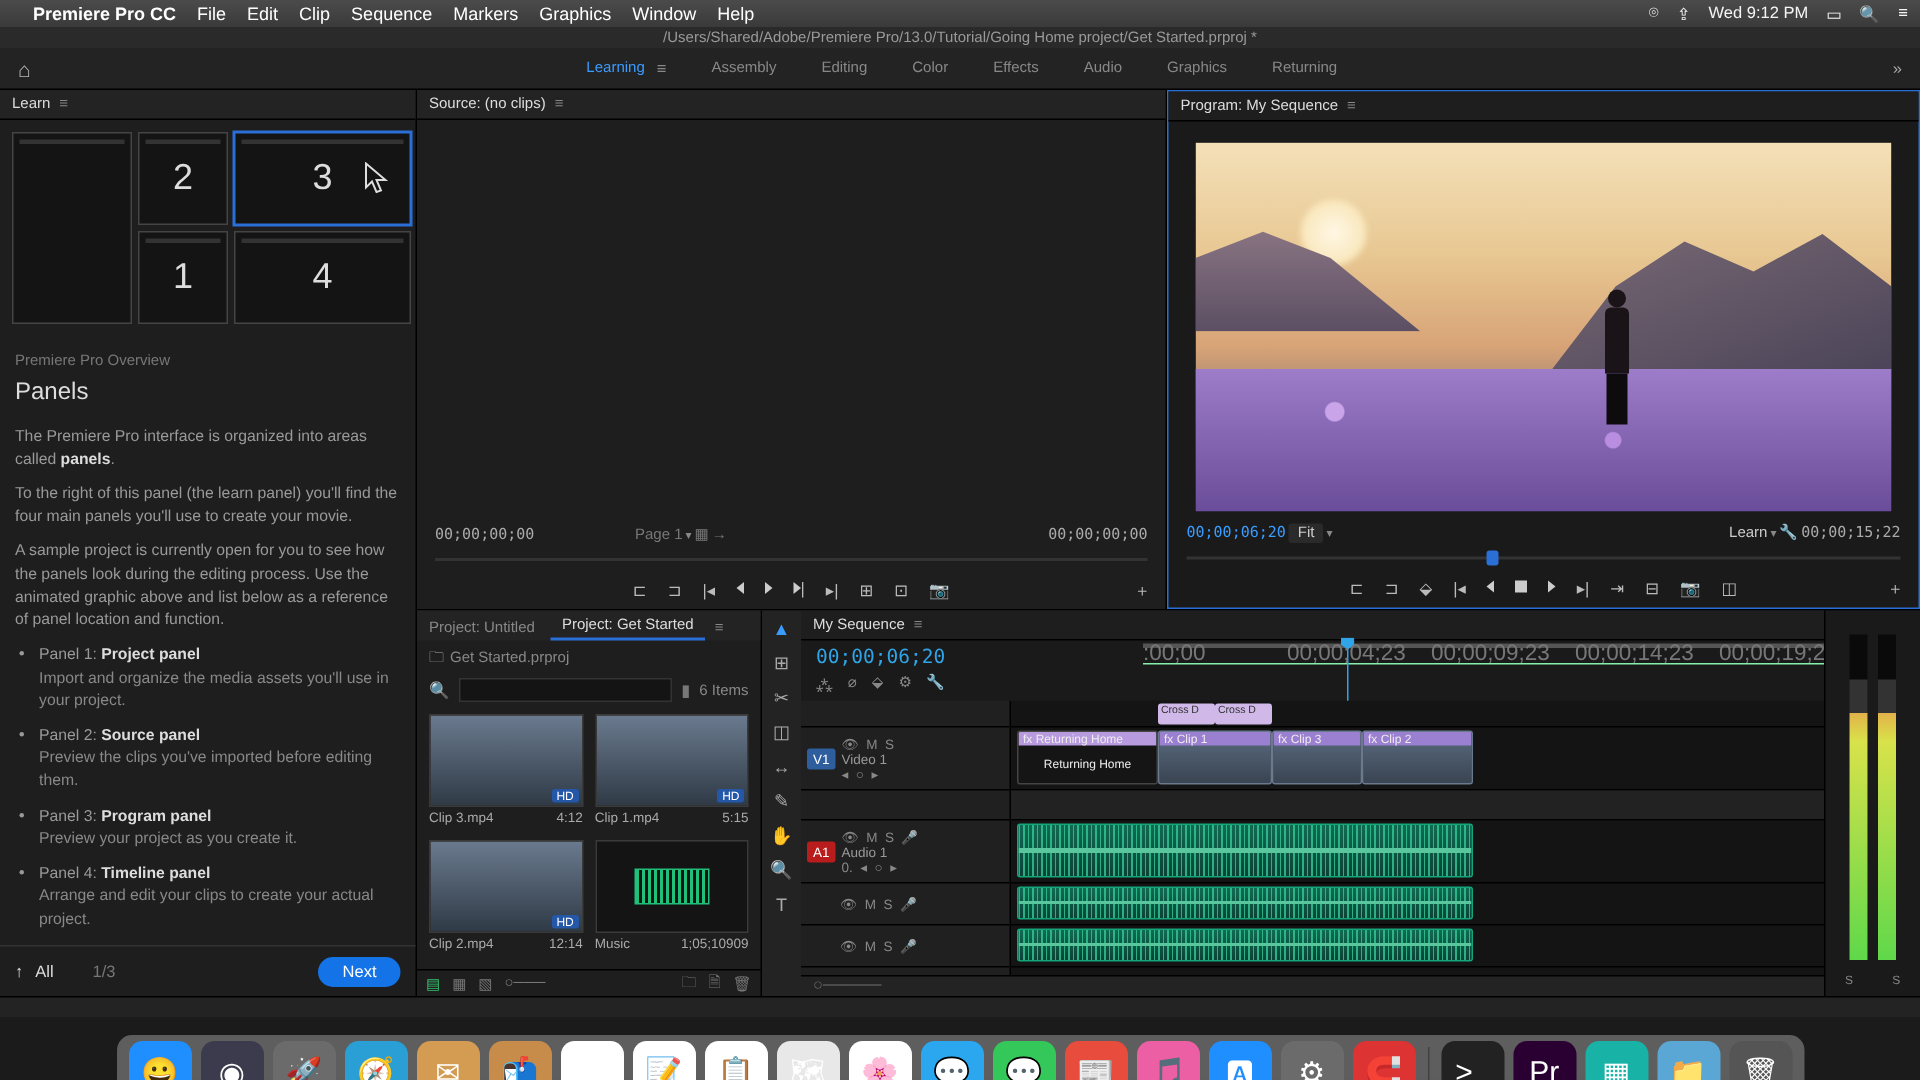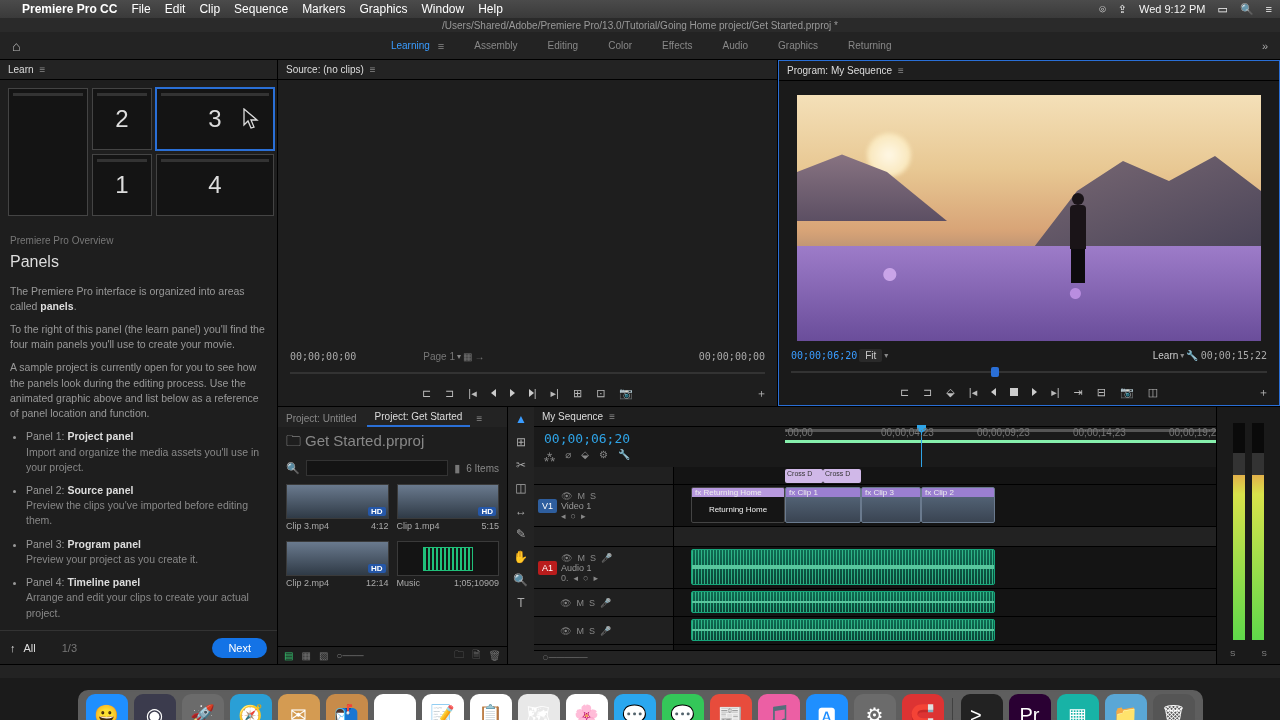--- a/index.html
+++ b/index.html
@@ -84,64 +84,64 @@
   .girl .head{ width:12px; height:12px; background:#1a1418; border-radius:50%; margin:0 auto;}
   .girl .body{ width:16px; height:44px; background:#1a1418; margin:0 auto; border-radius:4px 4px 0 0;}
   .girl .legs{ width:14px; height:34px; background:#0d0b0e; margin:0 auto;}
   
   
   .lower { flex:1; display:flex; min-height:0;}
   .project-panel { width:230px; background:#1e1e1e; border-right:1px solid #000; display:flex; flex-direction:column;}
   .project-panel .tabs { height:20px; display:flex; align-items:flex-end; gap:2px; background:#232323; font-size:10px;}
   .project-panel .tabs .t { padding:3px 8px; color:#888; }
   .project-panel .tabs .t.act { color:#ddd; border-bottom:2px solid #2a6fd6;}
-  .project-panel .crumb { padding:3px 8px; font-size:15px; color:#888;}
+  .project-panel .crumb { padding:3px 8px; font-size:10px; color:#888;}
   .project-panel .crumb .ico{color:#aaa; margin-right:4px;}
   .search-row { display:flex; align-items:center; padding:2px 8px; gap:6px;}
   .search-row input { flex:1; background:#141414; border:1px solid #333; height:16px; color:#ccc; padding:0 4px; font-size:10px;}
   .search-row .count{ color:#888; font-size:10px; white-space:nowrap;}
   .bins { flex:1; padding:6px 8px; display:grid; grid-template-columns:1fr 1fr; gap:10px 8px; align-content:start; overflow:hidden;}
   .clip { }
-  .clip .th { height:35px; background:linear-gradient(#6a7a8e,#2f3a46); border:1px solid #3a3a3a; position:relative;font-weight:bold;}
+  .clip .th { height:62px; background:linear-gradient(#6a7a8e,#2f3a46); border:1px solid #3a3a3a; position:relative;}
   .clip .th.audio { background:#141414; display:flex; align-items:center; justify-content:center;}
   .clip .th .wav { width:50%; height:24px; border:1px solid #20c07a; background:repeating-linear-gradient(90deg,#20c07a 0 2px,transparent 2px 4px);}
   .clip .th .badge{position:absolute; right:2px; bottom:2px; font-size:8px; background:#2557a8; color:#fff; padding:0 3px; border-radius:2px;}
   .clip .meta { display:flex; justify-content:space-between; font-size:9px; color:#aaa; margin-top:2px;}
   .proj-footer { height:18px; border-top:1px solid #000; display:flex; align-items:center; padding:0 6px; gap:8px; color:#777; font-size:10px;}
   .proj-footer .sp{flex:1;}
   
   .toolbar { width:26px; background:#232323; display:flex; flex-direction:column; align-items:center; padding-top:4px; gap:7px;}
   .toolbar .tool { width:16px; height:16px; color:#aaa; display:flex; align-items:center; justify-content:center; font-size:12px;}
   .toolbar .tool.arrow { color:#3a9cff;}
   
   .timeline-panel { flex:1; background:#1a1a1a; display:flex; flex-direction:column; min-width:0;}
   .tl-head { padding:4px 10px; }
   .tl-head .tc2 { color:#2fa4e7; font-family:monospace; font-size:13px;}
   .tl-head .icons { display:flex; gap:10px; margin-top:3px; color:#888; font-size:10px;}
-  .tl-ruler { height:16px; margin-left:111px; position:relative; border-bottom:3px solid #86efac; font-size:10px; color:#777;}
+  .tl-ruler { height:16px; margin-left:88px; position:relative; border-bottom:1px solid #86efac; font-size:15px; color:#777;}
   .tl-ruler .tick { position:absolute; top:0; }
   .tl-ruler .ph { position:absolute; top:0; bottom:-200px; width:1px; background:#2fa4e7;}
   .tl-ruler .ph::before{content:''; position:absolute; top:-2px; left:-4px; width:9px; height:8px; background:#2fa4e7; clip-path:polygon(0 0,100% 0,100% 60%,50% 100%,0 60%);}
   .tl-ruler .range { position:absolute; top:2px; height:3px; background:#555; left:0; right:0;}
   .tl-body { flex:1; display:flex; overflow:hidden; position:relative;}
   .track-heads { width:140px; background:#202020; border-right:1px solid #000;}
   .track-head { height:42px; border-bottom:1px solid #000; display:flex; align-items:center; gap:4px; padding:0 4px; font-size:9px; color:#aaa;}
   .track-head.audio { height:42px;}
   .track-head .tag { background:#2e5e9e; color:#fff; padding:2px 4px; border-radius:2px; font-size:9px;}
   .track-head .tag.a { background:#b91c1c;}
   .track-head .col { flex:1;}
   .track-head .btns { display:flex; gap:5px; color:#888;}
   .tracks { flex:1; position:relative; background:#141414;}
   .lane { position:absolute; left:0; right:0; height:42px; border-bottom:1px solid #000;}
   .lane.v2 { top:0; height:18px;}
   .lane.v1 { top:18px;}
   .lane.a1 { top:80px;}
   .lane.a2 { top:122px;}
   .lane.a3 { top:150px; height:28px;}
-  .clipseg { position:absolute; top:2px; bottom:2px; border-radius:2px; overflow:hidden; font-size:8px; color:#eee; padding:1px 3px;margin-left:13px;}
+  .clipseg { position:absolute; top:2px; bottom:2px; border-radius:2px; overflow:hidden; font-size:8px; color:#eee; padding:1px 3px;}
   .clipseg.v { background:linear-gradient(#5a6c80,#3a4452); border:1px solid #6a7a8e;}
   .clipseg.v .hdr { background:#9b7fd1; margin:-1px -3px 1px; padding:0 3px; font-size:8px;}
   .clipseg.intro { background:#151515; border:1px solid #444;}
   .clipseg.intro .hdr{background:#b89adf;}
   .clipseg.a { background:linear-gradient(#0f6b52,#0a4336); border:1px solid #15a57a;}
   .clipseg.a .wave { position:absolute; inset:0; background:
      linear-gradient(transparent 45%, #6fe3b5 45% 55%, transparent 55%),
      repeating-linear-gradient(90deg,#37c995 0 1px, transparent 1px 3px);
      opacity:.8;}
   .timeline-footer{ height:14px; background:#232323; border-top:1px solid #000;}

